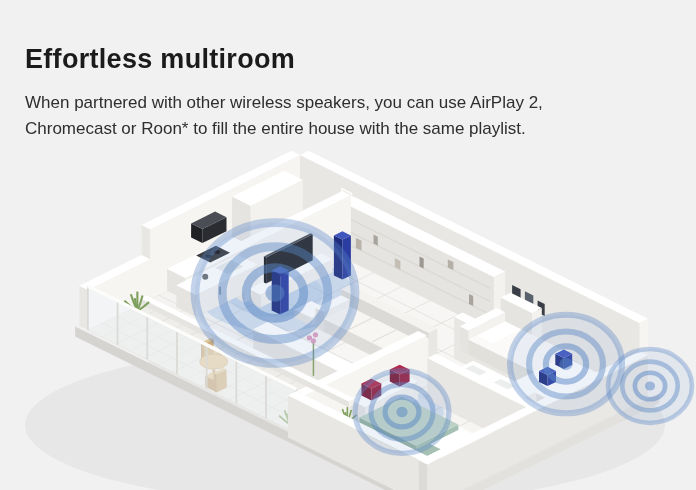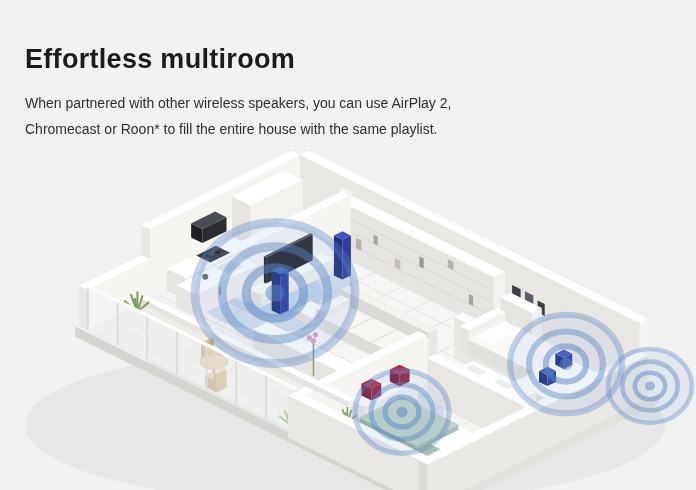--- a/index.html
+++ b/index.html
@@ -7,21 +7,21 @@
     position:relative;width:696px;height:490px;overflow:hidden;
     background:#f1f1f2;
     font-family:"Liberation Sans","DejaVu Sans",sans-serif;
   }
   .copy{position:absolute;left:25px;top:18px;right:24px;z-index:3;margin-top:25px;}
   .headline{
     margin:0 0 15px 0;font-size:27px;line-height:32px;font-weight:600;
     letter-spacing:.3px;color:#1b1b1b;
   }
   .bodytext{
-    margin:0;font-size:14px;line-height:26px;color:#2e2e2e;
+    margin:0;font-size:17px;line-height:26px;color:#2e2e2e;
     white-space:pre-line;max-width:640px;
   }
   .illo{position:absolute;left:0;top:0;z-index:1;display:block;}
 </style>
 </head>
 <body>
 
 <div class="canvas">
 
   <svg class="illo" width="696" height="490" viewBox="0 0 696 490" aria-hidden="true">

